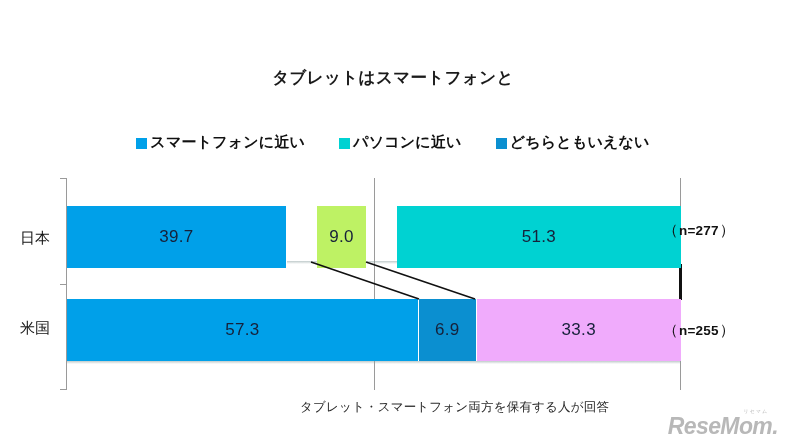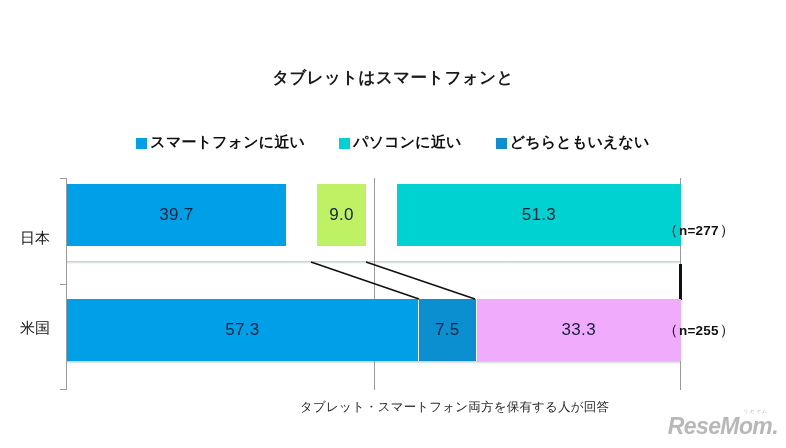--- a/index.html
+++ b/index.html
@@ -99,21 +99,21 @@
   }
 
   
   .bar-row {
     position: absolute;
     left: 0;
     height: 62px;
     width: 614px;
     display: flex;
   }
-  .bar-row.row0 { top: 6px; gap: 30px; }
+  .bar-row.row0 { top: 28px; gap: 30px; }
   .bar-row.row1 { top: 121px; }
 
   .seg {
     height: 62px;
     display: flex;
     align-items: center;
     justify-content: center;
     position: relative;
     border-right: 1px solid #ffffff;
     overflow: visible;
@@ -261,21 +261,21 @@
       <div class="seg" style="width:51.3%; background:#00d2d2">
         <span class="seg-value">51.3</span>
       </div>
     </div>
 
     <div class="bar-row row1">
       <div class="seg" style="width:57.3%; background:#00a0e9">
         <span class="seg-value">57.3</span>
       </div>
       <div class="seg" style="width:9.4%; background:#0b8fd0">
-        <span class="seg-value">7.5</span>
+        <span class="seg-value">6.9</span>
       </div>
       <div class="seg" style="width:33.3%; background:#f0abfc">
         <span class="seg-value">33.3</span>
       </div>
     </div>
   </div>
 
   <svg class="connectors" viewBox="0 0 786 448" width="786" height="448">
     <line x1="311" y1="262" x2="419" y2="299" stroke="#111111" stroke-width="1.6"></line>
     <line x1="366" y1="262" x2="475" y2="299" stroke="#111111" stroke-width="1.6"></line>

